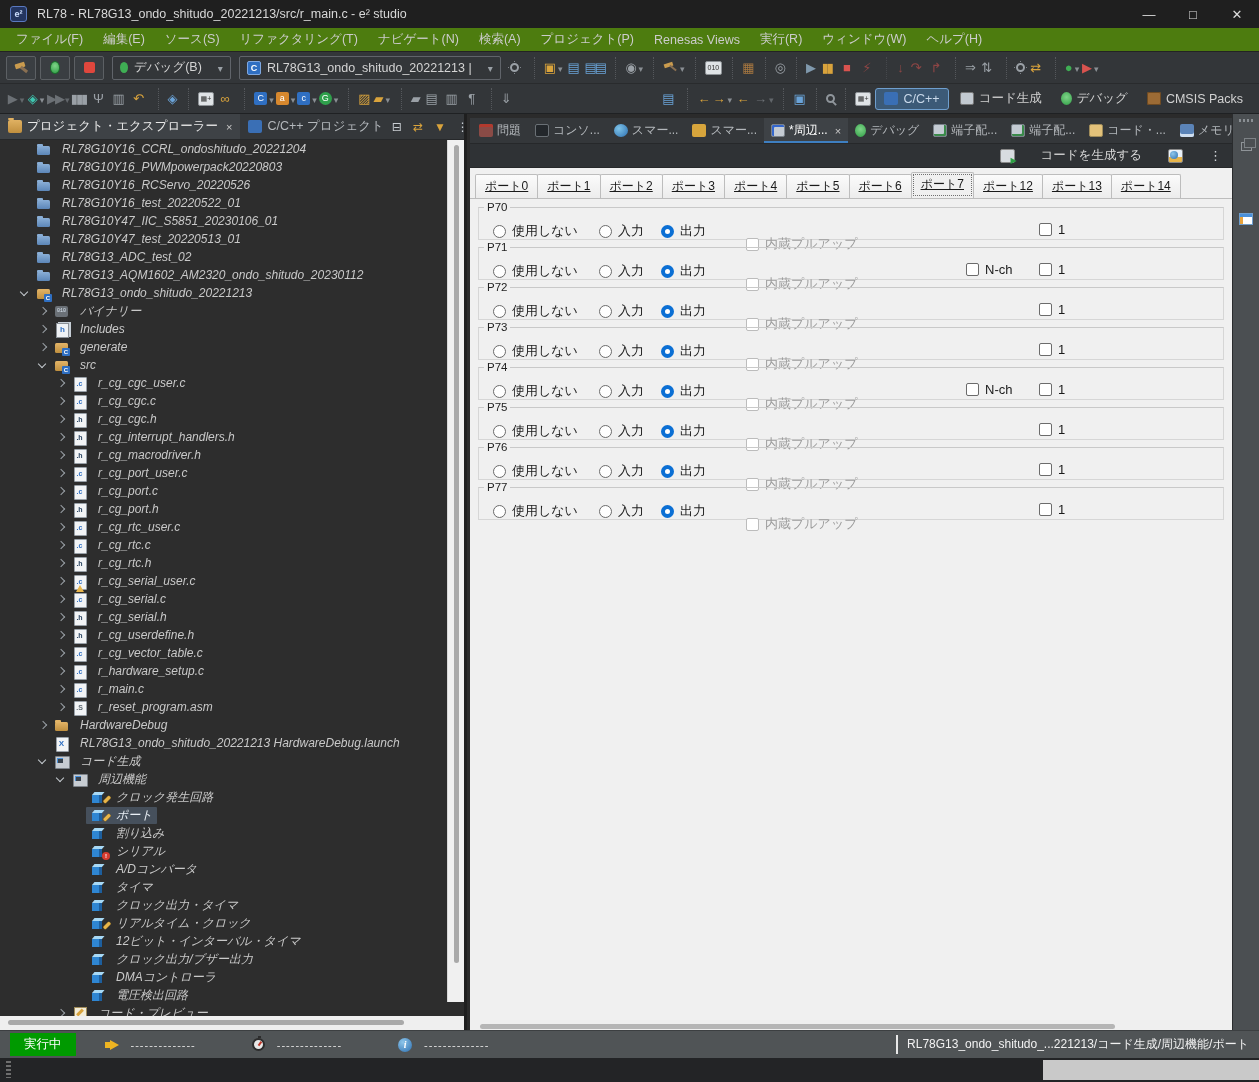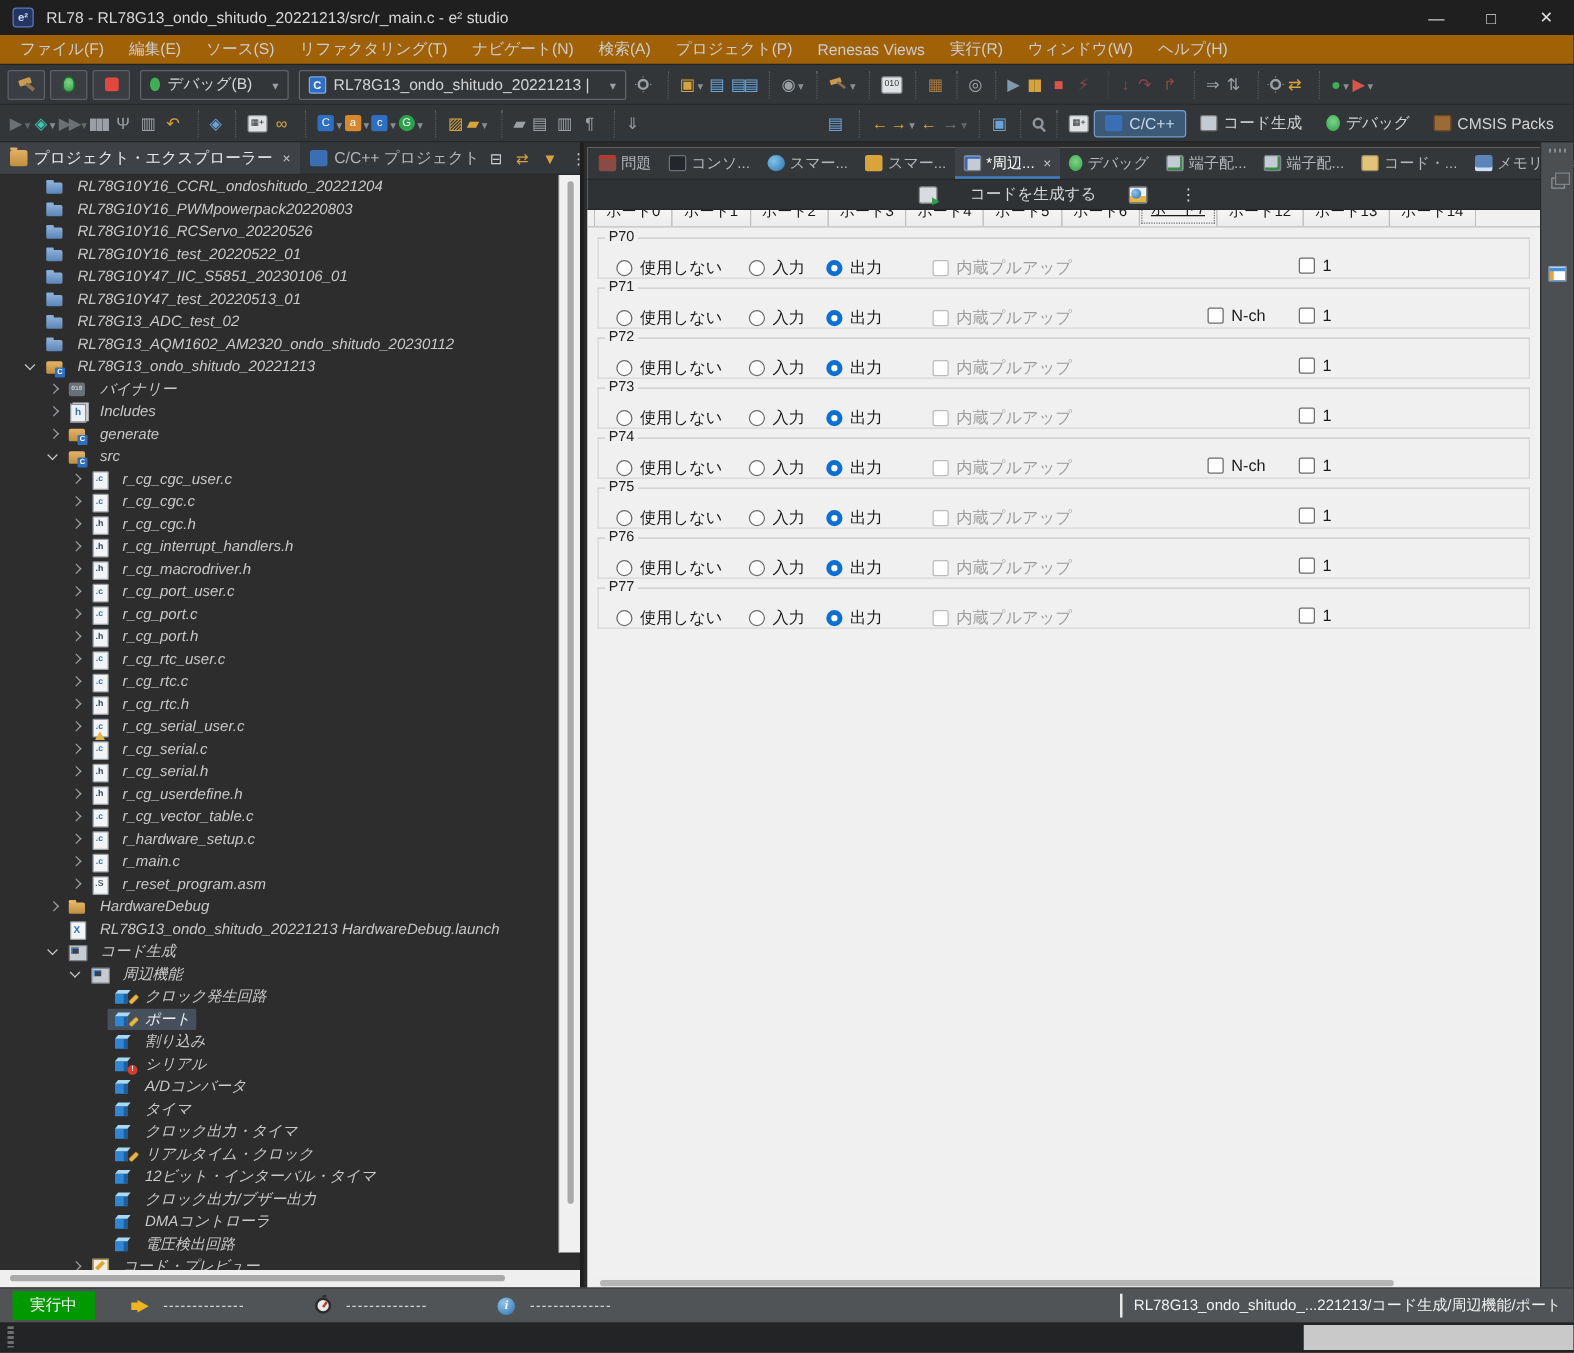--- a/index.html
+++ b/index.html
@@ -8,21 +8,21 @@
        font-family:"Liberation Sans","DejaVu Sans",sans-serif;color:#ccc;padding-left:22px;}
 
   
   .titlebar{position:absolute;left:0;top:0;right:0;height:28px;background:#1f1f1f;display:flex;align-items:center;padding-left:10px;}
   .appbadge{width:17px;height:16px;background:#24355f;border:1px solid #5a79c0;border-radius:3px;color:#cfe0ff;font-size:9px;line-height:14px;text-align:center;font-weight:bold;flex:none;}
   .wtitle{margin-left:10px;font-size:12.5px;color:#d8d8d8;white-space:nowrap;}
   .wctls{margin-left:auto;display:flex;height:100%;}
   .wctl{width:44px;height:100%;display:flex;align-items:center;justify-content:center;color:#dcdcdc;font-size:13px;}
 
   
-  .menubar{position:absolute;top:28px;left:0;right:0;height:24px;background:#a16207;display:flex;align-items:center;padding-left:6px;border-bottom:1px solid #232323;}
+  .menubar{position:absolute;top:28px;left:0;right:0;height:24px;background:#4d7c0f;display:flex;align-items:center;padding-left:6px;border-bottom:1px solid #232323;}
   .menu-item{padding:2px 10px;font-size:12.5px;color:#cccccc;white-space:nowrap;}
 
   
   .tb1{position:absolute;top:52px;left:0;right:0;height:32px;background:#333639;display:flex;align-items:center;padding-left:6px;border-bottom:1px solid #292b2d;}
   .tb2{position:absolute;top:84px;left:0;right:0;height:30px;background:#333639;display:flex;align-items:center;padding:0 8px 0 6px;border-bottom:1px solid #1f2123;}
   .tbtn{width:30px;height:24px;border:1px solid #5c6064;border-radius:2px;background:#3a3e42;display:flex;align-items:center;justify-content:center;margin-right:4px;flex:none;}
   .css-hammer{position:relative;width:16px;height:16px;}
   .css-hammer::before{content:"";position:absolute;top:3px;left:2px;width:10px;height:5px;background:#c99b4e;transform:rotate(-18deg);border-radius:1px;}
   .css-hammer::after{content:"";position:absolute;top:8px;left:7px;width:8px;height:3px;background:#8a7052;transform:rotate(38deg);}
   .css-bug{width:10px;height:13px;background:radial-gradient(circle at 50% 35%,#7ed488,#2f9e45);border-radius:50% 50% 45% 45%;border:1px solid #1d6b2e;}
@@ -119,38 +119,38 @@
   .ti-problems{background:#8a4b46;box-shadow:inset 0 3px 0 #b33a2e;}
   .ti-console{background:#23272b;border:1px solid #6a7075;}
   .ti-browser{background:radial-gradient(circle at 35% 35%,#7ec3e8,#2d6fb0);border-radius:50%;}
   .ti-manual{background:#d7a53c;border-radius:2px;}
   .ti-periph{background:#c4cbd3;border:1px solid #7a828a;box-shadow:inset 2px 2px 0 #36c;}
   .ti-debug{background:radial-gradient(circle at 50% 40%,#7ed488,#2f9e45);border-radius:50%;width:11px;}
   .ti-pin{background:#c4cbd3;border:1px solid #7a828a;box-shadow:inset -2px -2px 0 #3a8a4a;}
   .ti-codeprev{background:#e3c27a;border:1px solid #a08c5a;}
   .ti-memory{background:#5b84b8;box-shadow:inset 0 -3px 0 #d0dff0;}
   .ed-ctls{margin-left:auto;display:flex;align-items:center;gap:12px;padding-right:10px;color:#c9ced3;font-size:12px;}
-  .actionbar{height:24px;background:#2f3235;display:flex;align-items:center;justify-content:center;gap:26px;padding-right:10px;border-bottom:1px solid #26282a;}
+  .actionbar{height:24px;background:#2f3235;display:flex;align-items:center;justify-content:flex-end;gap:26px;padding-right:10px;border-bottom:1px solid #26282a;}
   .codegen-ic{position:relative;width:15px;height:14px;background:#d8dce0;border:1px solid #888;border-radius:2px;flex:none;}
   .codegen-ic::after{content:"▶";position:absolute;right:-3px;bottom:-3px;color:#2e9e44;font-size:8px;}
   .gen-label{font-size:12.5px;color:#d8d8d8;}
   .report-ic{width:15px;height:14px;background:linear-gradient(#eaf2fa 55%,#e8b54a 55%);border:1px solid #888;border-radius:2px;position:relative;flex:none;}
   .report-ic::before{content:"";position:absolute;left:1px;top:1px;width:8px;height:8px;border-radius:50%;background:radial-gradient(circle at 35% 35%,#8ec6ea,#2d6fb0);}
   .vdots{color:#cfd3d7;font-size:13px;letter-spacing:0;}
 
   .ed-content{position:absolute;top:50px;left:0;right:0;bottom:14px;background:#f0f0f0;overflow:hidden;color:#1a1a1a;}
-  .ptabs{display:flex;align-items:flex-end;height:14px;padding:3px 0 0 5px;border-bottom:1px solid #bdbdbd;}
+  .ptabs{display:flex;align-items:flex-end;height:31px;padding:3px 0 0 5px;border-bottom:1px solid #bdbdbd;text-decoration:underline;}
   .ptab{flex:none;font-size:12px;color:#1a1a1a;background:linear-gradient(#fbfbfb,#ececec);border:1px solid #bdbdbd;border-bottom:none;padding:3px 9px 3px;margin-right:-1px;border-radius:2px 2px 0 0;white-space:nowrap;}
   .ptab.active{background:#f0f0f0;outline:1px dotted #707070;outline-offset:-3px;text-decoration:underline;position:relative;z-index:2;padding-bottom:5px;}
   .pgroups{padding-top:2px;}
   .pgroup{position:relative;height:39px;margin:0 8px 1px;border:1px solid #d6d6d6;border-top-color:#c9c9c9;padding:0;min-width:0;background:transparent;}
   .pgroup legend{font-size:11.5px;color:#222;padding:0 3px;margin-left:5px;}
   .pitem{position:absolute;top:9px;display:inline-flex;align-items:center;gap:6px;font-size:13px;color:#1a1a1a;white-space:nowrap;}
   .pitem.dis{color:#9b9b9b;}
-  .l-un{left:14px;}.l-in{left:120px;}.l-out{left:182px;}.l-pu{left:267px;}.l-nch{left:487px;}.l-one{left:560px;}
+  .l-un{left:14px;}.l-in{left:120px;}.l-out{left:182px;}.l-pu{left:267px;margin-top:13px;}.l-nch{left:487px;}.l-one{left:560px;}
   .rb{width:13px;height:13px;border:1px solid #6b6b6b;border-radius:50%;background:#fff;flex:none;}
   .rb.on{border:4px solid #0b6fd4;}
   .cb{width:13px;height:13px;border:1px solid #6b6b6b;border-radius:2px;background:#fff;flex:none;}
   .cb.disb{border-color:#bcbcbc;}
   .ed-hscroll{position:absolute;bottom:0;left:0;right:0;height:14px;background:#efefef;}
   .ed-hthumb{position:absolute;left:10px;top:4px;height:5px;width:635px;background:#b5b5b5;border-radius:3px;}
 
   
   .rightstrip{position:absolute;left:1232px;top:0;width:27px;height:916px;background:#4b4f52;border-left:1px solid #2a2c2e;}
   .rs-grip{margin:5px auto 0;width:14px;height:3px;background:repeating-linear-gradient(90deg,#8a8f93 0 2px,transparent 2px 4px);}

